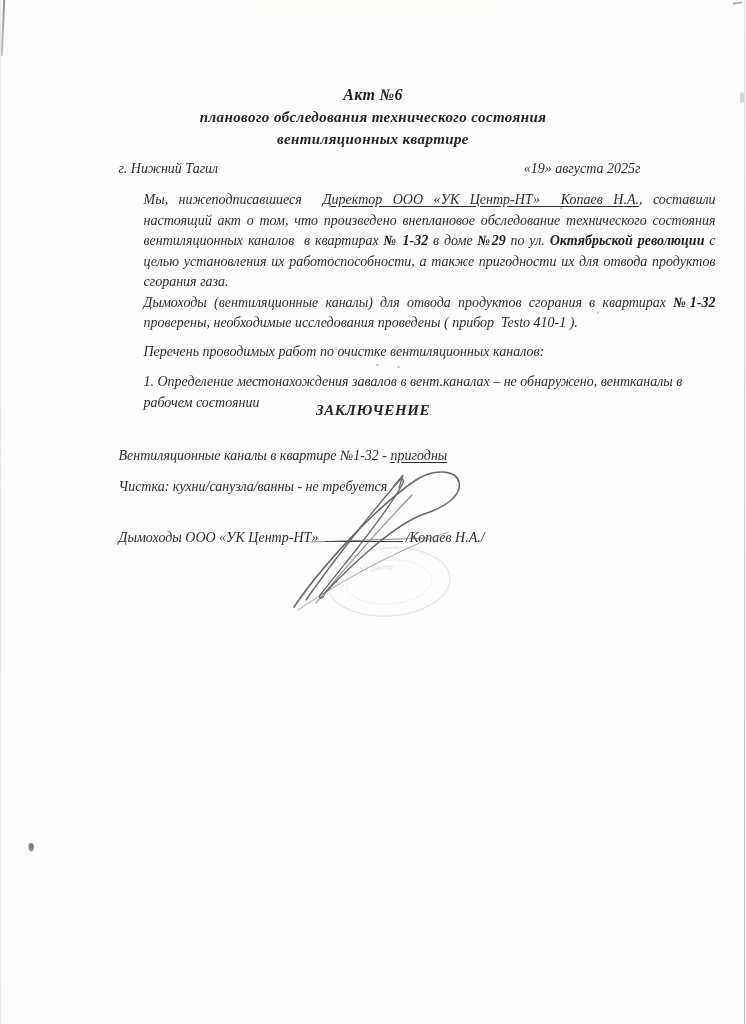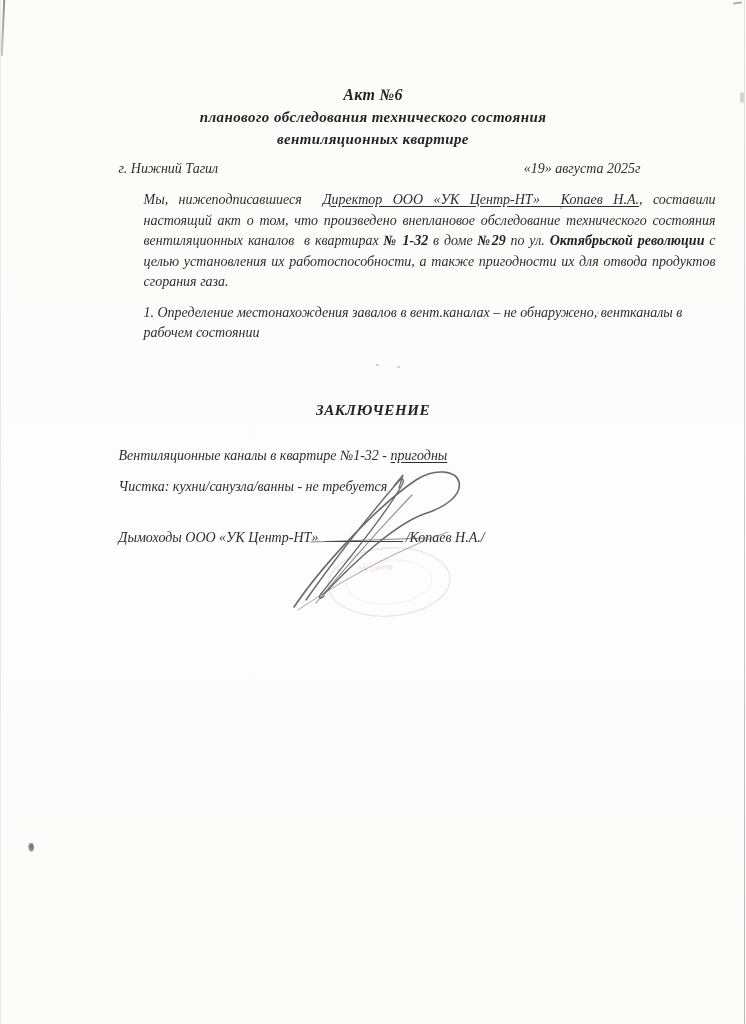--- a/index.html
+++ b/index.html
@@ -170,21 +170,23 @@
   </div>
 
   <div class="meta-row">
     <span class="meta-city">г. Нижний Тагил</span>
     <span class="meta-date">«19» августа 2025г</span>
   </div>
 
   <div class="body-block">
     <p><span>Мы, нижеподписавшиеся  </span><span class="seg-underline">Директор ООО «УК Центр-НТ»  Копаев Н.А.</span><span>, составили настоящий акт о том, что произведено внеплановое обследование технического состояния вентиляционных каналов  в квартирах </span><span class="seg-bold">№ 1-32</span><span> в доме </span><span class="seg-bold">№29</span><span> по ул. </span><span class="seg-bold">Октябрьской революции</span><span> с целью установления их работоспособности, а также пригодности их для отвода продуктов сгорания газа.</span></p>
 
-
+    <p><span>Дымоходы (вентиляционные каналы) для отвода продуктов сгорания в квартирах </span><span class="seg-bold">№1-32</span><span> проверены, необходимые исследования проведены ( прибор  Testo 410-1 ).</span></p>
+
+    <p class="works-header">Перечень проводимых работ по очистке вентиляционных каналов:</p>
 
     <p class="works-item">1. Определение местонахождения завалов в вент.каналах – не обнаружено, вентканалы в рабочем состоянии</p>
   </div>
 
   <div class="conclusion-heading">ЗАКЛЮЧЕНИЕ</div>
 
   <div class="conclusion-line"><span>Вентиляционные каналы в квартире №1-32 - </span><span class="seg-underline">пригодны</span></div>
 
   <div class="cleaning-line">Чистка: кухни/санузла/ванны - не требуется</div>
 

